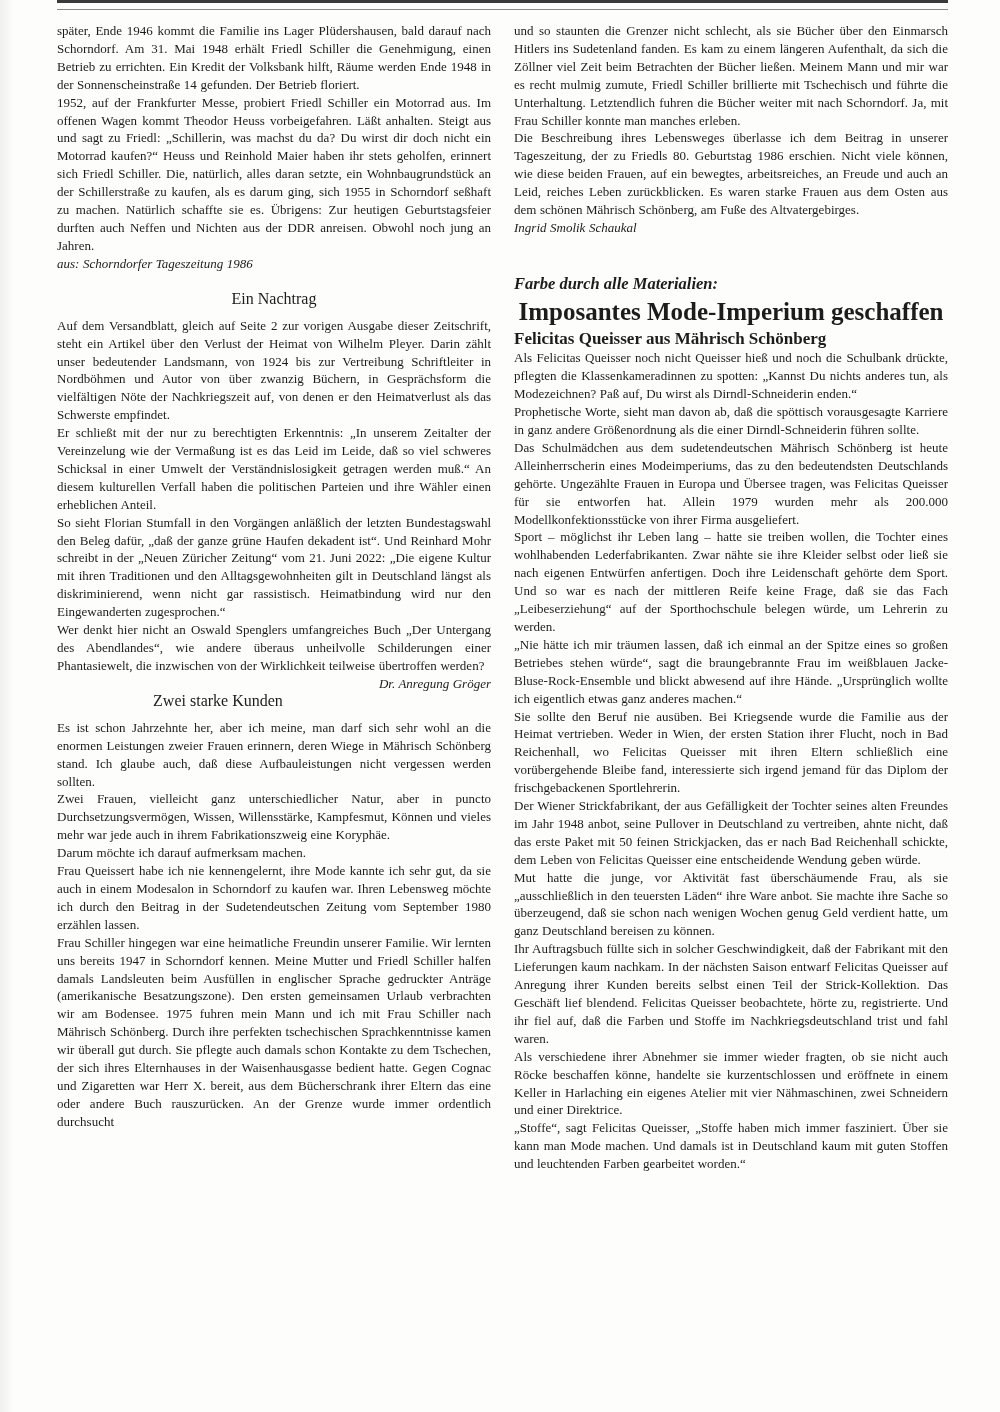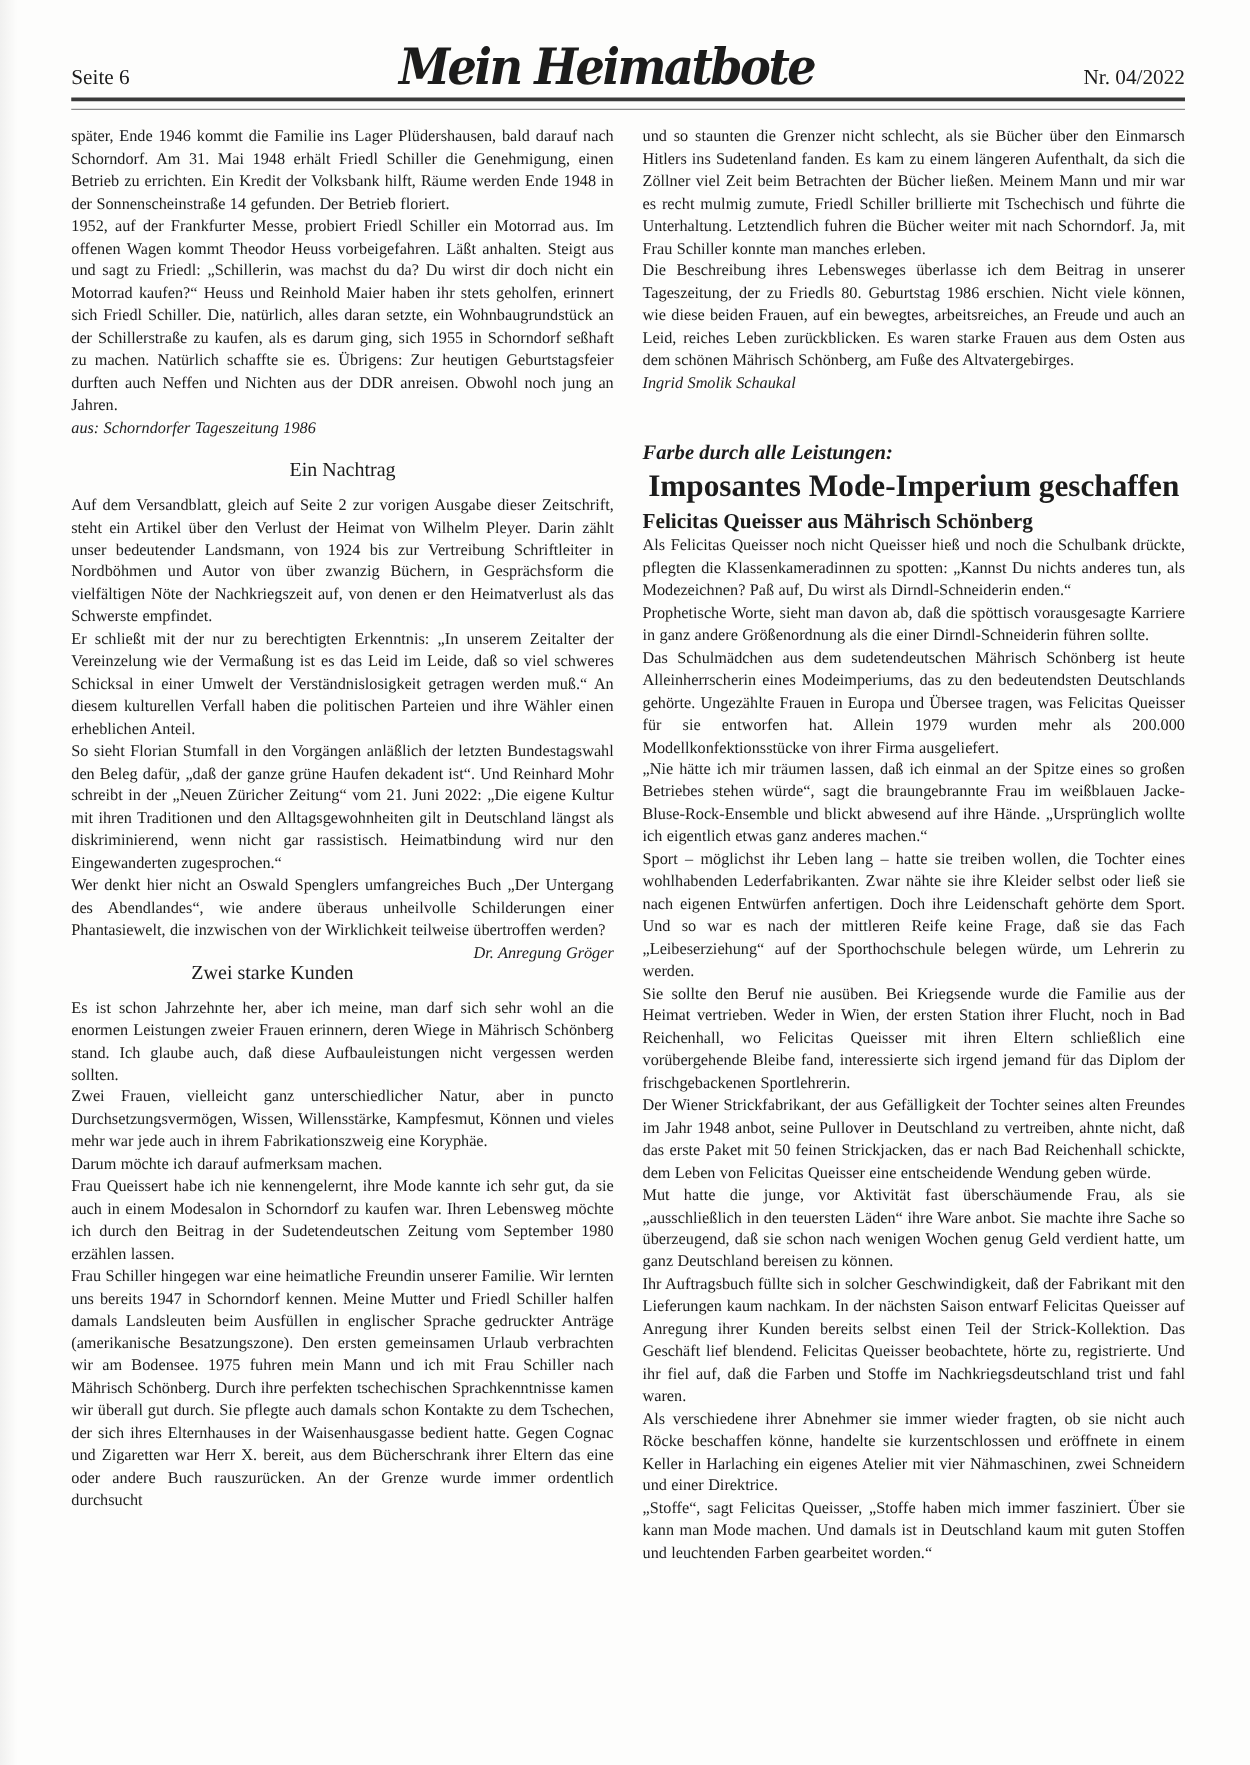--- a/index.html
+++ b/index.html
@@ -85,25 +85,20 @@
     background:linear-gradient(to right, rgba(0,0,0,0.05), rgba(0,0,0,0));
     pointer-events:none;
   }
 </style>
 </head>
 <body>
 
 <div class="page">
   <div class="scan-edge"></div>
 
-  <header class="header">
-    <span class="page-label">Seite 6</span>
-    <h1 class="masthead">Mein Heimatbote</h1>
-    <span class="issue-label">Nr. 04/2022</span>
-  </header>
   <div class="header-rule"></div>
 
   <main class="columns">
 
     <section class="col">
       <p>später, Ende 1946 kommt die Familie ins Lager Plüdershausen, bald darauf nach Schorndorf. Am 31. Mai 1948 erhält Friedl Schiller die Genehmigung, einen Betrieb zu errichten. Ein Kredit der Volksbank hilft, Räume werden Ende 1948 in der Sonnenscheinstraße 14 gefunden. Der Betrieb floriert.</p>
       <p>1952, auf der Frankfurter Messe, probiert Friedl Schiller ein Motorrad aus. Im offenen Wagen kommt Theodor Heuss vorbeigefahren. Läßt anhalten. Steigt aus und sagt zu Friedl: „Schillerin, was machst du da? Du wirst dir doch nicht ein Motorrad kaufen?“ Heuss und Reinhold Maier haben ihr stets geholfen, erinnert sich Friedl Schiller. Die, natürlich, alles daran setzte, ein Wohnbaugrundstück an der Schillerstraße zu kaufen, als es darum ging, sich 1955 in Schorndorf seßhaft zu machen. Natürlich schaffte sie es. Übrigens: Zur heutigen Geburtstagsfeier durften auch Neffen und Nichten aus der DDR anreisen. Obwohl noch jung an Jahren.</p>
       <p class="credit">aus: Schorndorfer Tageszeitung 1986</p>
 
       <h2 class="section-head">Ein Nachtrag</h2>
@@ -118,29 +113,29 @@
       <p>Darum möchte ich darauf aufmerksam machen.</p>
       <p>Frau Queissert habe ich nie kennengelernt, ihre Mode kannte ich sehr gut, da sie auch in einem Modesalon in Schorndorf zu kaufen war. Ihren Lebensweg möchte ich durch den Beitrag in der Sudetendeutschen Zeitung vom September 1980 erzählen lassen.</p>
       <p>Frau Schiller hingegen war eine heimatliche Freundin unserer Familie. Wir lernten uns bereits 1947 in Schorndorf kennen. Meine Mutter und Friedl Schiller halfen damals Landsleuten beim Ausfüllen in englischer Sprache gedruckter Anträge (amerikanische Besatzungszone). Den ersten gemeinsamen Urlaub verbrachten wir am Bodensee. 1975 fuhren mein Mann und ich mit Frau Schiller nach Mährisch Schönberg. Durch ihre perfekten tschechischen Sprachkenntnisse kamen wir überall gut durch. Sie pflegte auch damals schon Kontakte zu dem Tschechen, der sich ihres Elternhauses in der Waisenhausgasse bedient hatte. Gegen Cognac und Zigaretten war Herr X. bereit, aus dem Bücherschrank ihrer Eltern das eine oder andere Buch rauszurücken. An der Grenze wurde immer ordentlich durchsucht</p>
     </section>
 
     <section class="col">
       <p>und so staunten die Grenzer nicht schlecht, als sie Bücher über den Einmarsch Hitlers ins Sudetenland fanden. Es kam zu einem längeren Aufenthalt, da sich die Zöllner viel Zeit beim Betrachten der Bücher ließen. Meinem Mann und mir war es recht mulmig zumute, Friedl Schiller brillierte mit Tschechisch und führte die Unterhaltung. Letztendlich fuhren die Bücher weiter mit nach Schorndorf. Ja, mit Frau Schiller konnte man manches erleben.</p>
       <p>Die Beschreibung ihres Lebensweges überlasse ich dem Beitrag in unserer Tageszeitung, der zu Friedls 80. Geburtstag 1986 erschien. Nicht viele können, wie diese beiden Frauen, auf ein bewegtes, arbeitsreiches, an Freude und auch an Leid, reiches Leben zurückblicken. Es waren starke Frauen aus dem Osten aus dem schönen Mährisch Schönberg, am Fuße des Altvatergebirges.</p>
       <p class="credit">Ingrid Smolik Schaukal</p>
 
-      <div class="kicker">Farbe durch alle Leistungen:</div>
+      <div class="kicker">Farbe durch alle Materialien:</div>
       <h2 class="headline">Imposantes Mode-Imperium geschaffen</h2>
       <div class="subhead">Felicitas Queisser aus Mährisch Schönberg</div>
 
       <p>Als Felicitas Queisser noch nicht Queisser hieß und noch die Schulbank drückte, pflegten die Klassenkameradinnen zu spotten: „Kannst Du nichts anderes tun, als Modezeichnen? Paß auf, Du wirst als Dirndl-Schneiderin enden.“</p>
       <p>Prophetische Worte, sieht man davon ab, daß die spöttisch vorausgesagte Karriere in ganz andere Größenordnung als die einer Dirndl-Schneiderin führen sollte.</p>
       <p>Das Schulmädchen aus dem sudetendeutschen Mährisch Schönberg ist heute Alleinherrscherin eines Modeimperiums, das zu den bedeutendsten Deutschlands gehörte. Ungezählte Frauen in Europa und Übersee tragen, was Felicitas Queisser für sie entworfen hat. Allein 1979 wurden mehr als 200.000 Modellkonfektionsstücke von ihrer Firma ausgeliefert.</p>
+      <p>Sport – möglichst ihr Leben lang – hatte sie treiben wollen, die Tochter eines wohlhabenden Lederfabrikanten. Zwar nähte sie ihre Kleider selbst oder ließ sie nach eigenen Entwürfen anfertigen. Doch ihre Leidenschaft gehörte dem Sport. Und so war es nach der mittleren Reife keine Frage, daß sie das Fach „Leibeserziehung“ auf der Sporthochschule belegen würde, um Lehrerin zu werden.</p>
       <p>„Nie hätte ich mir träumen lassen, daß ich einmal an der Spitze eines so großen Betriebes stehen würde“, sagt die braungebrannte Frau im weißblauen Jacke-Bluse-Rock-Ensemble und blickt abwesend auf ihre Hände. „Ursprünglich wollte ich eigentlich etwas ganz anderes machen.“</p>
-      <p>Sport – möglichst ihr Leben lang – hatte sie treiben wollen, die Tochter eines wohlhabenden Lederfabrikanten. Zwar nähte sie ihre Kleider selbst oder ließ sie nach eigenen Entwürfen anfertigen. Doch ihre Leidenschaft gehörte dem Sport. Und so war es nach der mittleren Reife keine Frage, daß sie das Fach „Leibeserziehung“ auf der Sporthochschule belegen würde, um Lehrerin zu werden.</p>
       <p>Sie sollte den Beruf nie ausüben. Bei Kriegsende wurde die Familie aus der Heimat vertrieben. Weder in Wien, der ersten Station ihrer Flucht, noch in Bad Reichenhall, wo Felicitas Queisser mit ihren Eltern schließlich eine vorübergehende Bleibe fand, interessierte sich irgend jemand für das Diplom der frischgebackenen Sportlehrerin.</p>
       <p>Der Wiener Strickfabrikant, der aus Gefälligkeit der Tochter seines alten Freundes im Jahr 1948 anbot, seine Pullover in Deutschland zu vertreiben, ahnte nicht, daß das erste Paket mit 50 feinen Strickjacken, das er nach Bad Reichenhall schickte, dem Leben von Felicitas Queisser eine entscheidende Wendung geben würde.</p>
       <p>Mut hatte die junge, vor Aktivität fast überschäumende Frau, als sie „ausschließlich in den teuersten Läden“ ihre Ware anbot. Sie machte ihre Sache so überzeugend, daß sie schon nach wenigen Wochen genug Geld verdient hatte, um ganz Deutschland bereisen zu können.</p>
       <p>Ihr Auftragsbuch füllte sich in solcher Geschwindigkeit, daß der Fabrikant mit den Lieferungen kaum nachkam. In der nächsten Saison entwarf Felicitas Queisser auf Anregung ihrer Kunden bereits selbst einen Teil der Strick-Kollektion. Das Geschäft lief blendend. Felicitas Queisser beobachtete, hörte zu, registrierte. Und ihr fiel auf, daß die Farben und Stoffe im Nachkriegsdeutschland trist und fahl waren.</p>
       <p>Als verschiedene ihrer Abnehmer sie immer wieder fragten, ob sie nicht auch Röcke beschaffen könne, handelte sie kurzentschlossen und eröffnete in einem Keller in Harlaching ein eigenes Atelier mit vier Nähmaschinen, zwei Schneidern und einer Direktrice.</p>
       <p>„Stoffe“, sagt Felicitas Queisser, „Stoffe haben mich immer fasziniert. Über sie kann man Mode machen. Und damals ist in Deutschland kaum mit guten Stoffen und leuchtenden Farben gearbeitet worden.“</p>
     </section>
 
   </main>
 </div>

